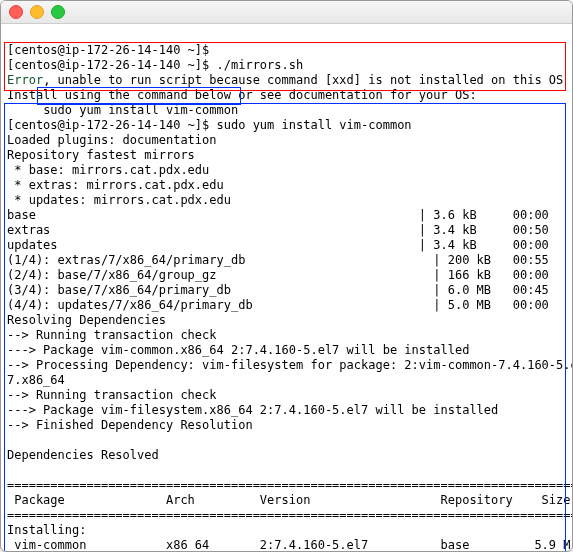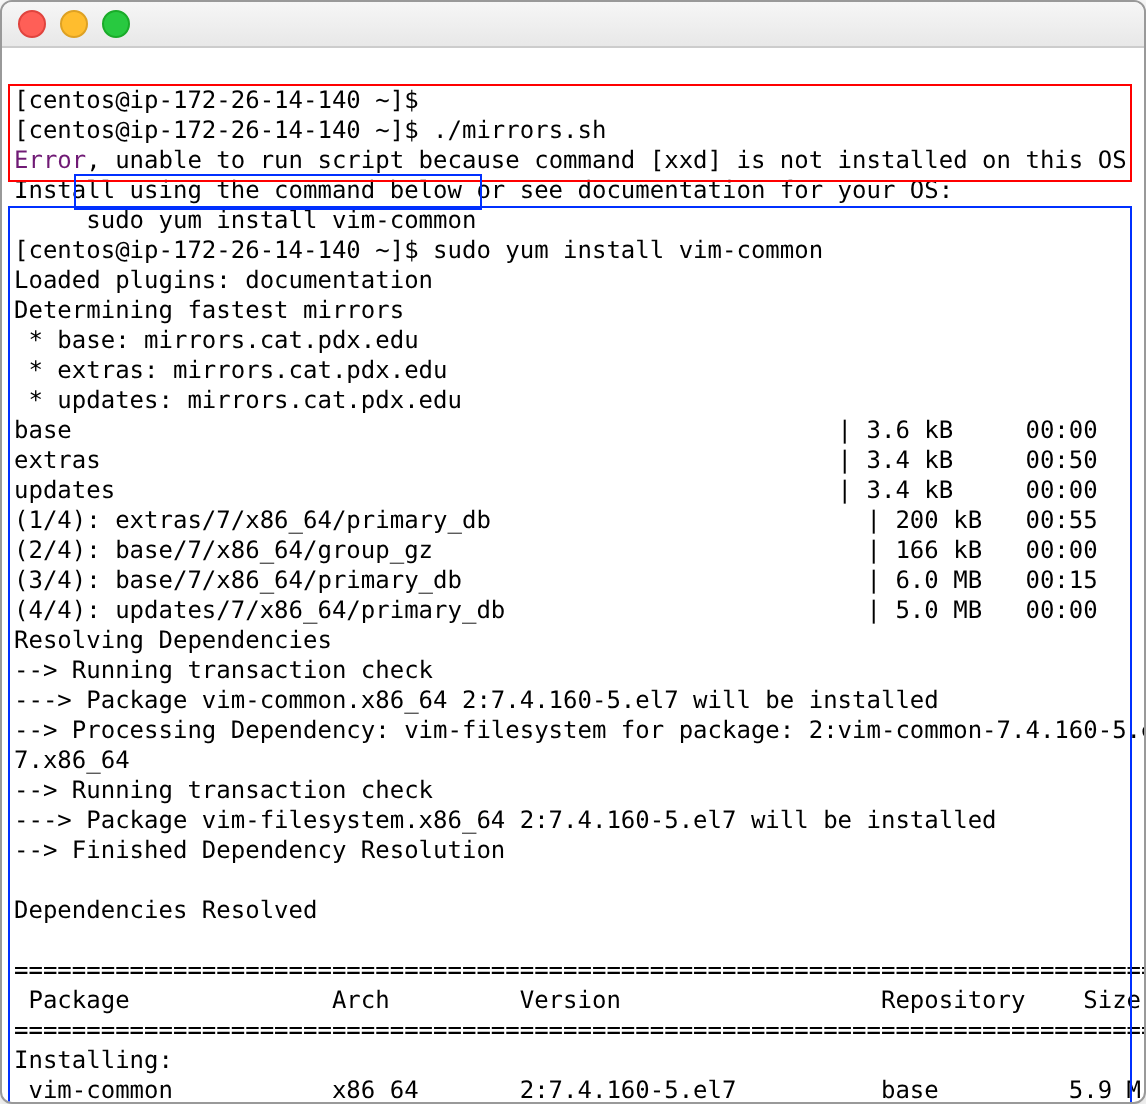--- a/index.html
+++ b/index.html
@@ -48,49 +48,49 @@
   .box-red {
     position: absolute;
     border: 1.5px solid #ff0000;
     pointer-events: none;
   }
   .box-blue {
     position: absolute;
     border: 1.5px solid #0030ff;
     pointer-events: none;
   }
-  .err { color: #701a75; }
+  .err { color: #14532d; }
 </style>
 </head>
 <body>
 
 <div class="window">
   <div class="titlebar">
     <div class="dot red"></div>
     <div class="dot yellow"></div>
     <div class="dot green"></div>
   </div>
   <div class="terminal">
 <span>[centos@ip-172-26-14-140 ~]$ </span>
 <span>[centos@ip-172-26-14-140 ~]$ </span><span>./mirrors.sh</span>
 <span class="err">Error</span><span>, unable to run script because command [xxd] is not installed on this OS</span>
 <span>Install using the command below or see documentation for your OS:</span>
 <span>     </span><span>sudo yum install vim-common</span>
 <span>[centos@ip-172-26-14-140 ~]$ </span><span>sudo yum install vim-common</span>
 <span>Loaded plugins: documentation</span>
-<span>Determining fastest mirrors</span>
+<span>Repository fastest mirrors</span>
 <span> * base: mirrors.cat.pdx.edu</span>
 <span> * extras: mirrors.cat.pdx.edu</span>
 <span> * updates: mirrors.cat.pdx.edu</span>
 <span>base                                                     | 3.6 kB     00:00</span>
 <span>extras                                                   | 3.4 kB     00:50</span>
 <span>updates                                                  | 3.4 kB     00:00</span>
 <span>(1/4): extras/7/x86_64/primary_db                          | 200 kB   00:55</span>
 <span>(2/4): base/7/x86_64/group_gz                              | 166 kB   00:00</span>
-<span>(3/4): base/7/x86_64/primary_db                            | 6.0 MB   00:15</span>
+<span>(3/4): base/7/x86_64/primary_db                            | 6.0 MB   00:45</span>
 <span>(4/4): updates/7/x86_64/primary_db                         | 5.0 MB   00:00</span>
 <span>Resolving Dependencies</span>
 <span>--&gt; Running transaction check</span>
 <span>---&gt; Package vim-common.x86_64 2:7.4.160-5.el7 will be installed</span>
 <span>--&gt; Processing Dependency: vim-filesystem for package: 2:vim-common-7.4.160-5.el</span>
 <span>7.x86_64</span>
 <span>--&gt; Running transaction check</span>
 <span>---&gt; Package vim-filesystem.x86_64 2:7.4.160-5.el7 will be installed</span>
 <span>--&gt; Finished Dependency Resolution</span>
 <span></span>

